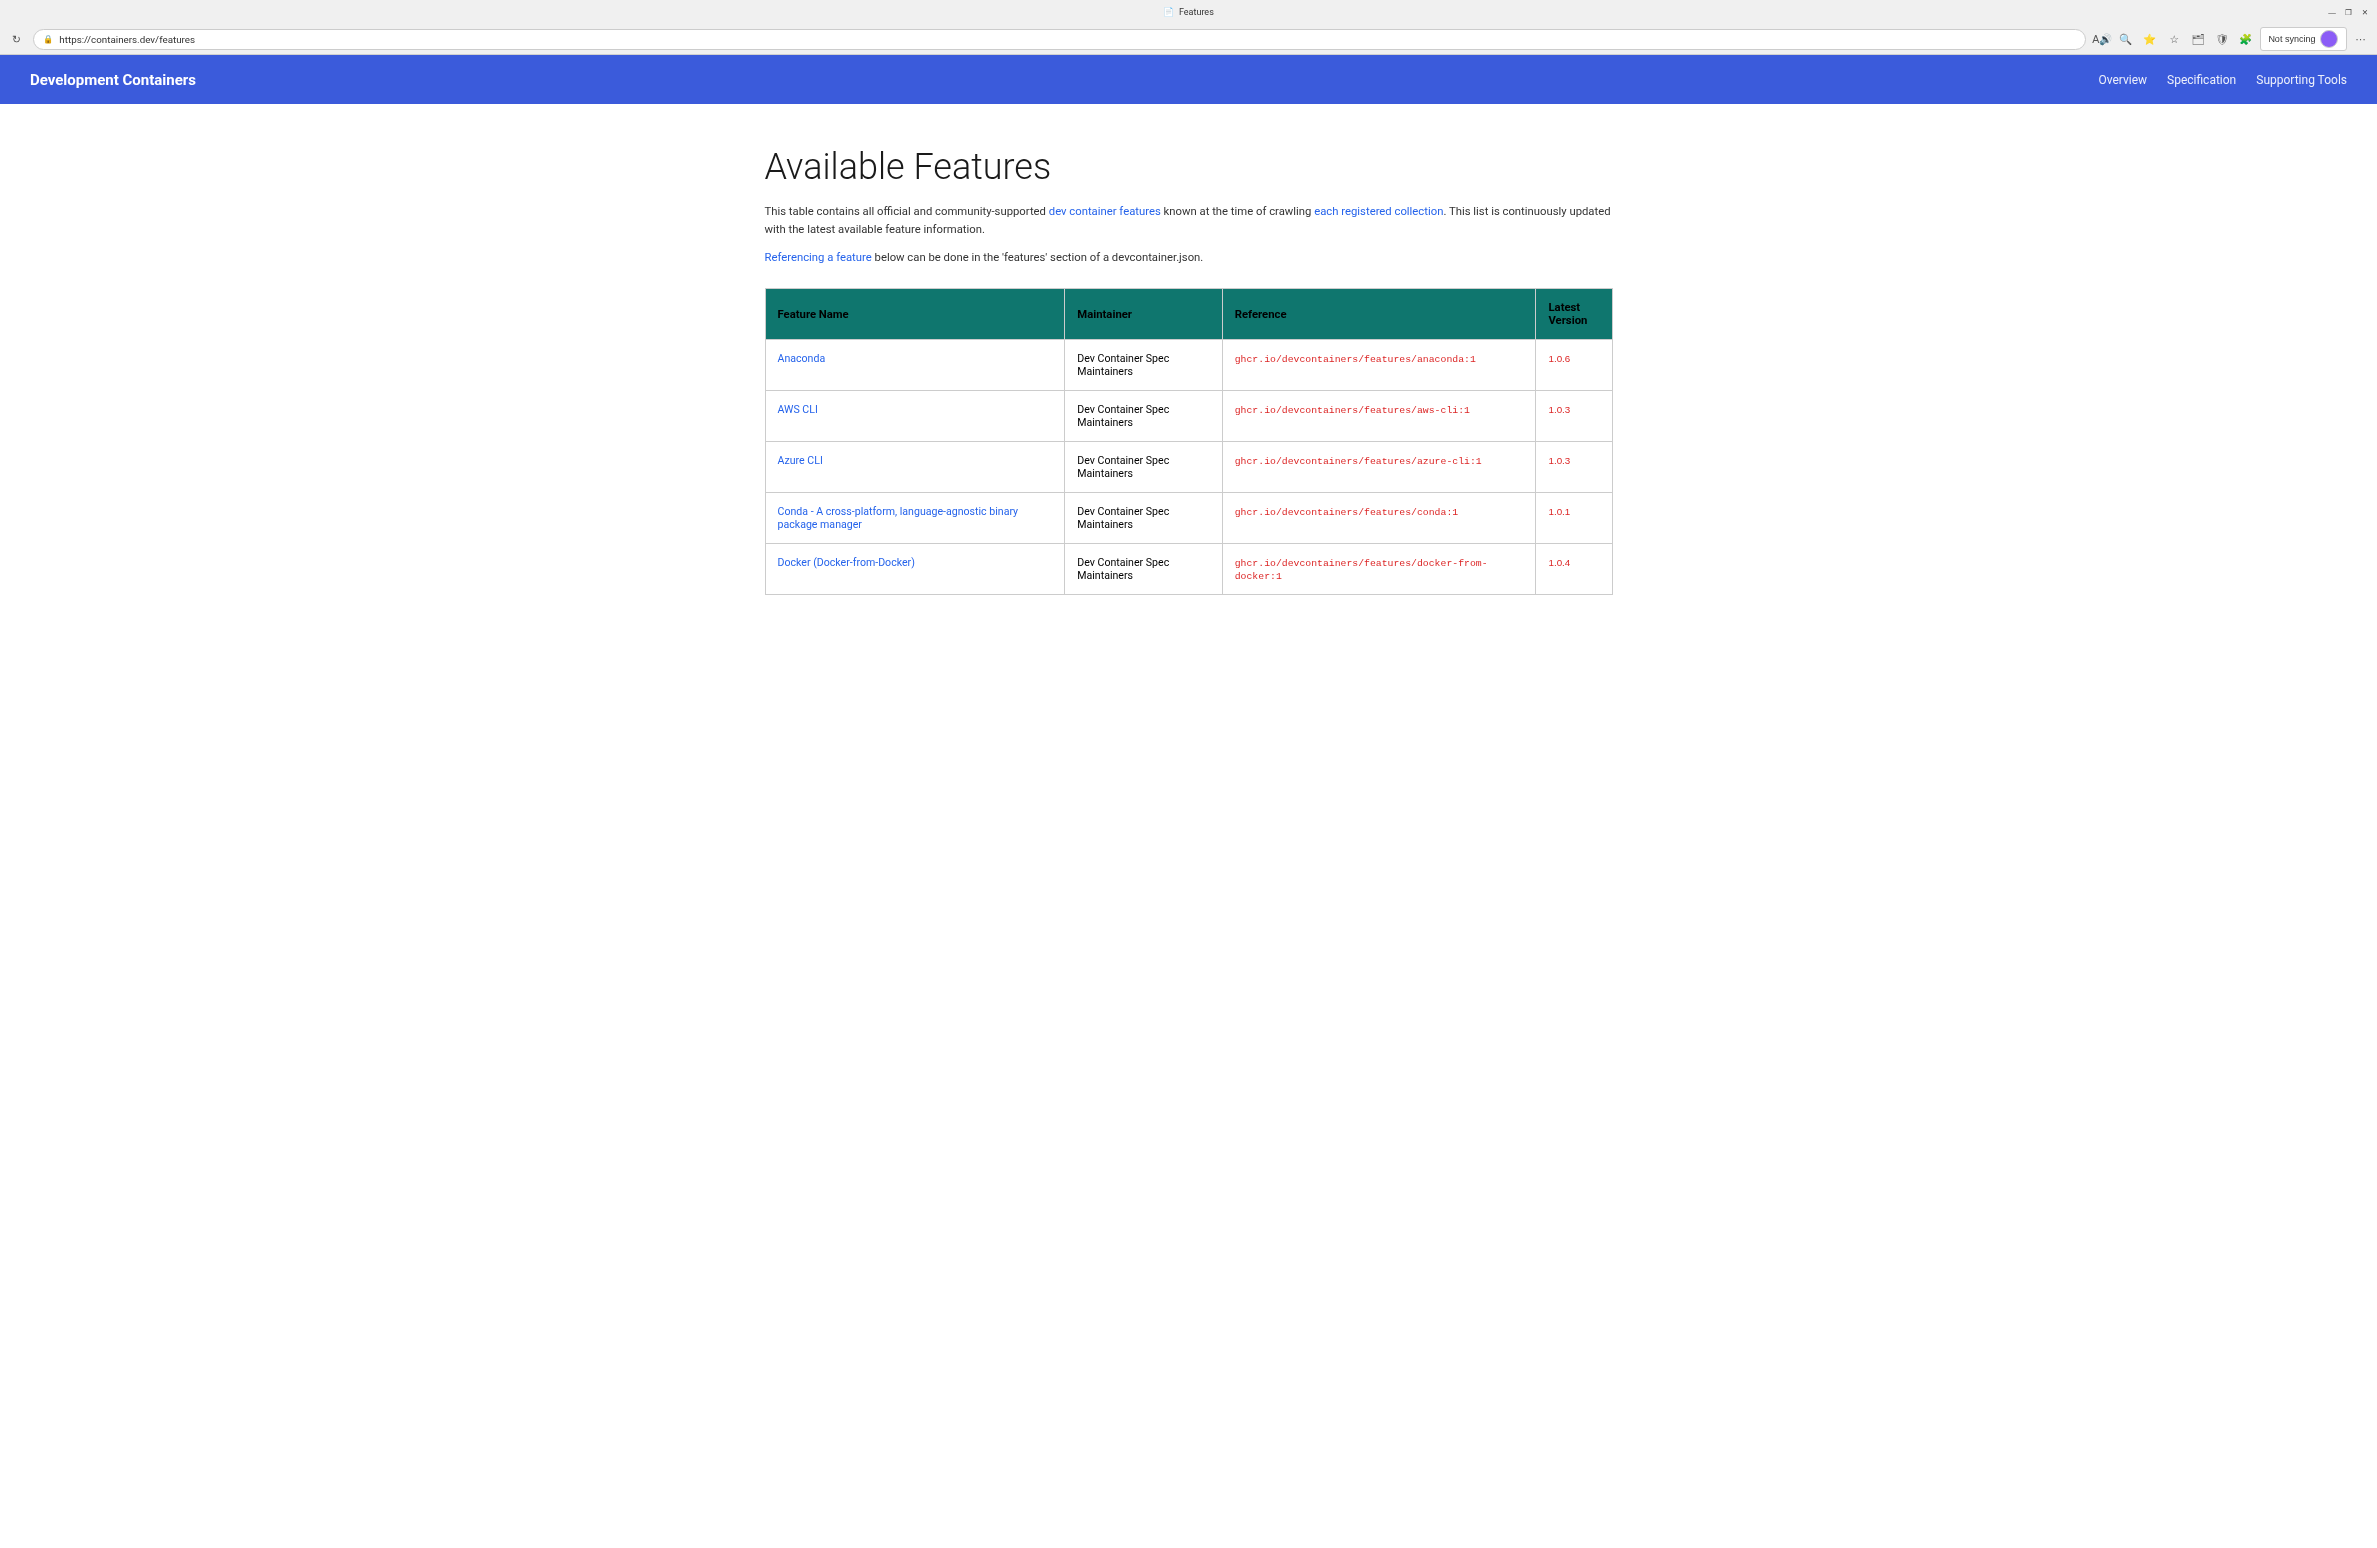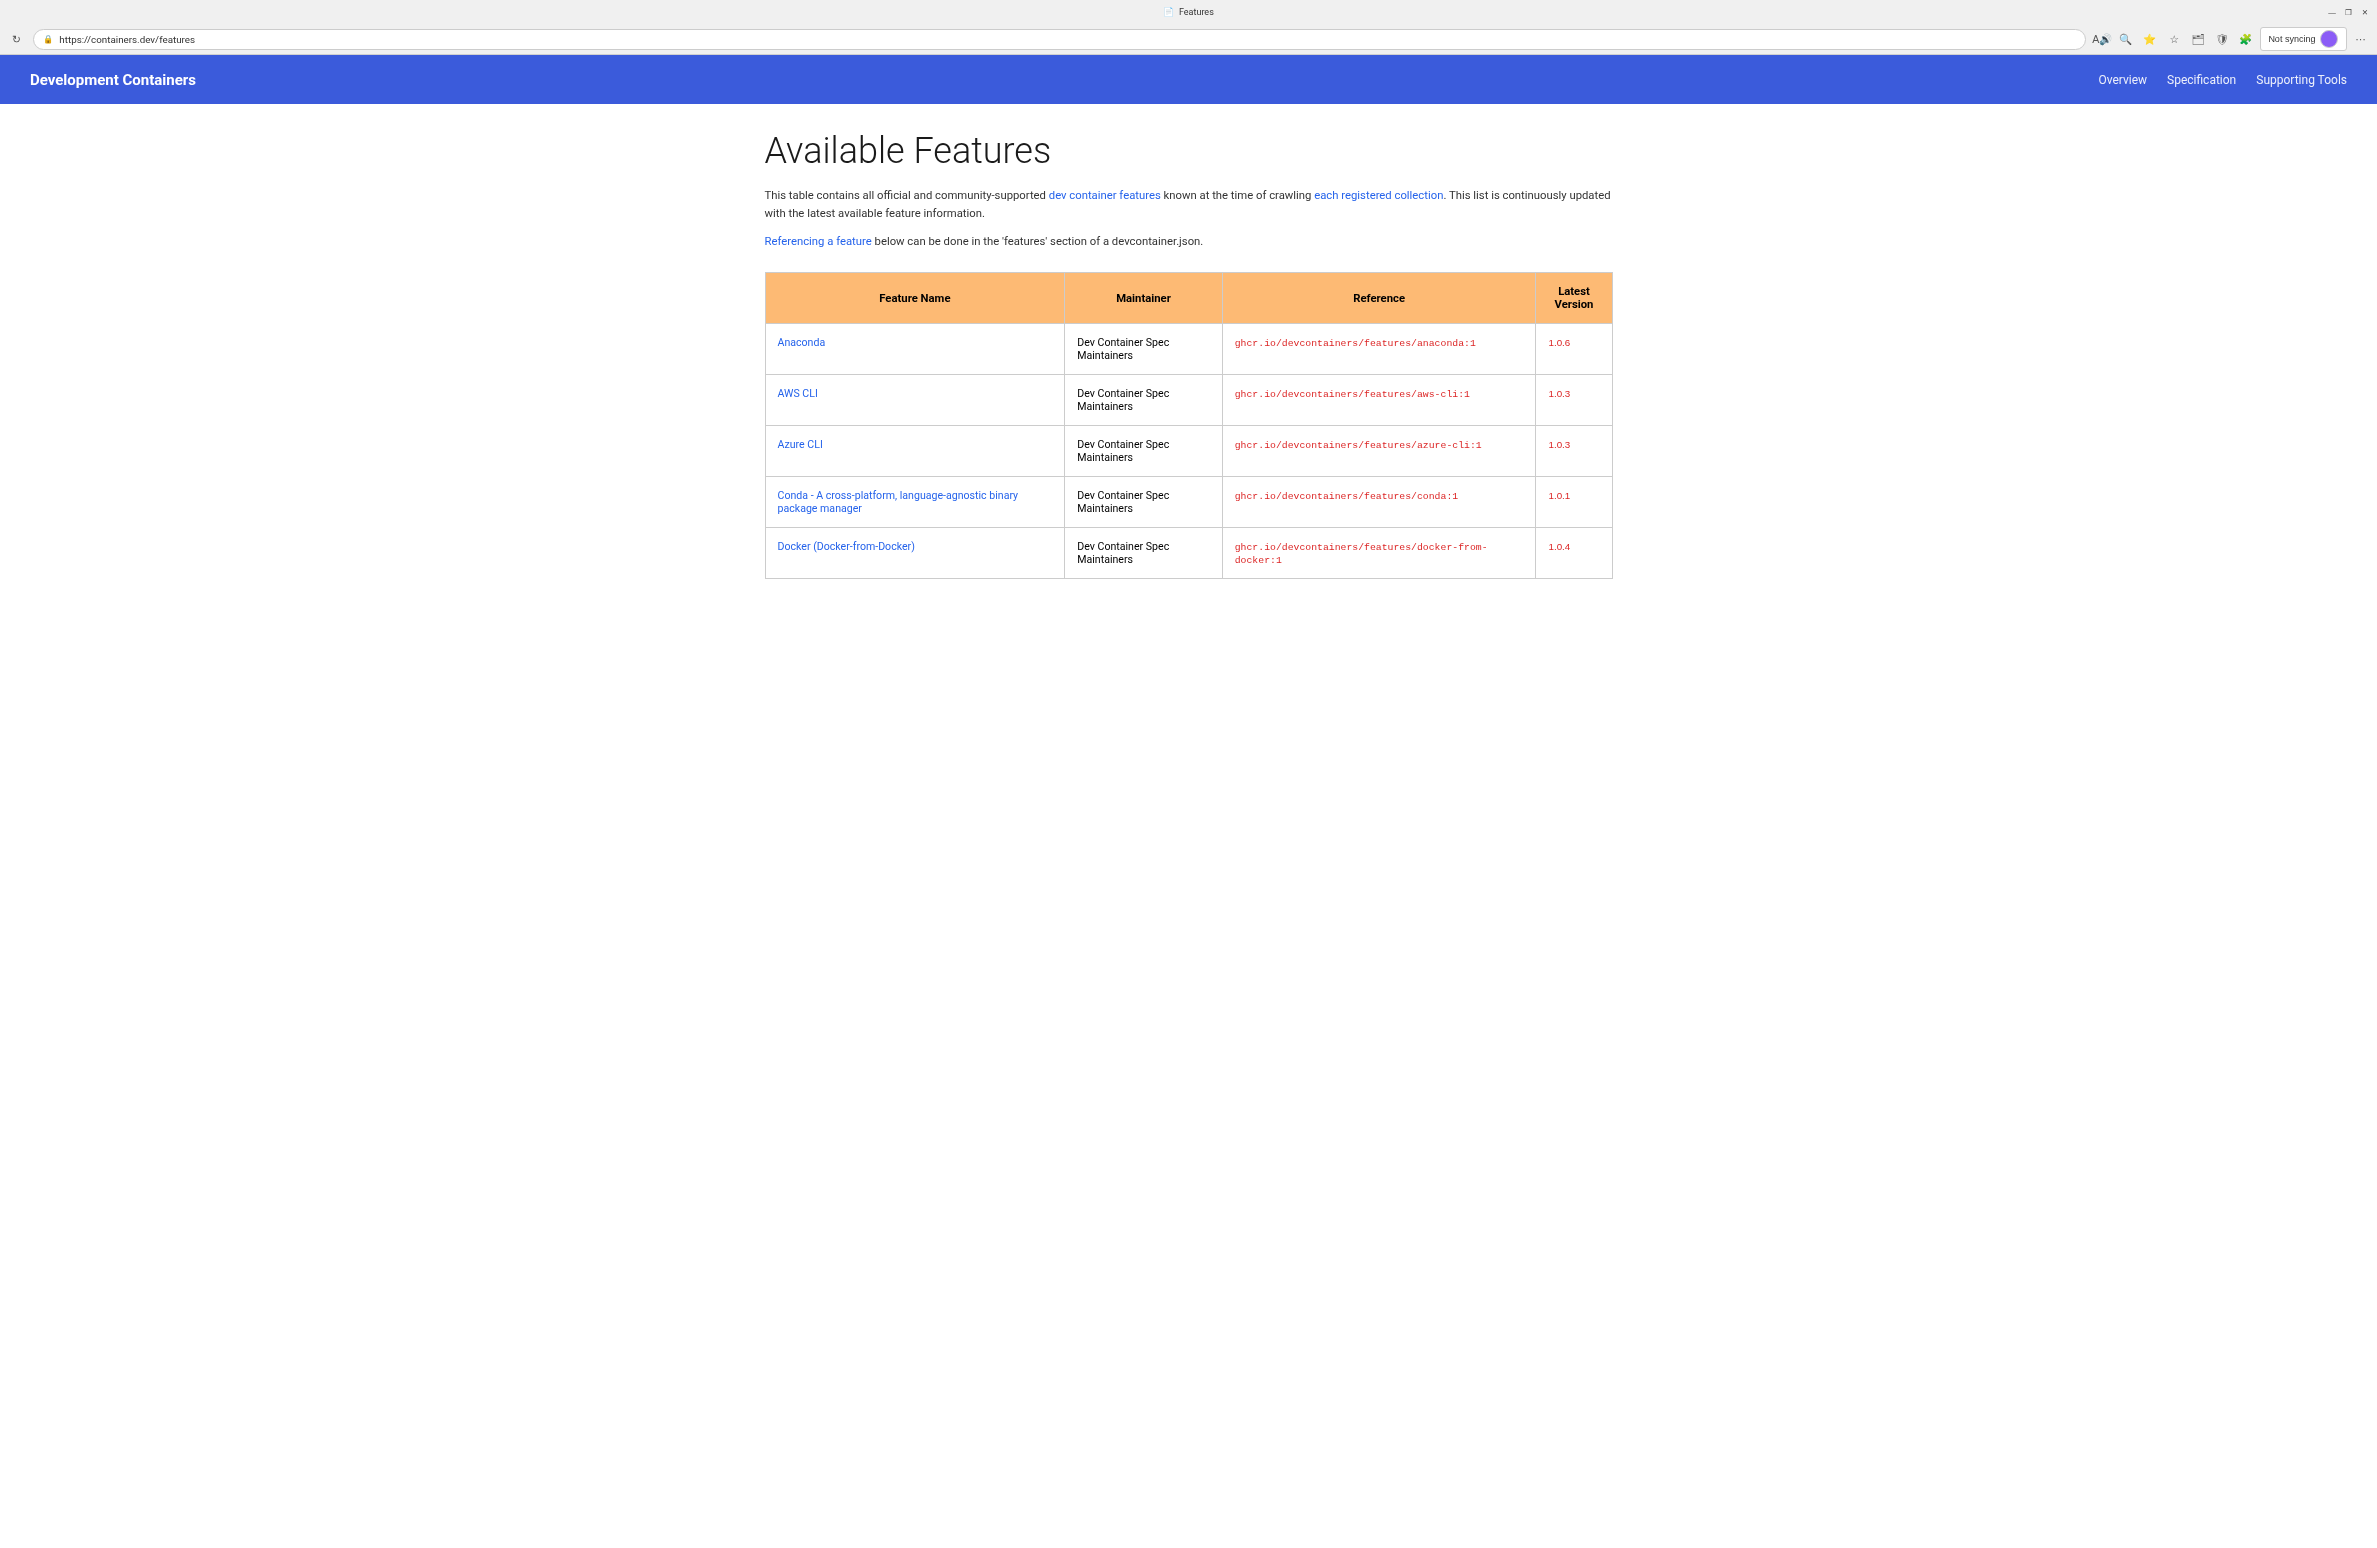--- a/index.html
+++ b/index.html
@@ -137,21 +137,21 @@
       color: #fff;
       text-decoration: none;
       font-size: 12px;
       opacity: 0.9;
     }
 
     
     .main-content {
       max-width: 908px;
       margin: 0 auto;
-      padding: 26px 30px 30px 30px;
+      padding: 42px 30px 30px 30px;
     }
     .page-title {
       font-size: 36px;
       font-weight: 300;
       color: #1a1a1a;
       margin-bottom: 15px;
     }
     .intro-text {
       font-size: 11.3px;
       color: #333;
@@ -173,26 +173,26 @@
       margin-bottom: 24px;
     }
 
     
     .features-table {
       width: 100%;
       border-collapse: collapse;
       border: 0.8px solid #ccc;
     }
     .features-table th {
-      text-align: center;
+      text-align: left;
       padding: 12px 12px;
       font-weight: 700;
       font-size: 11.3px;
       border: 0.8px solid #ccc;
-      background: #fdba74;
+      background: #0f766e;
     }
     .features-table td {
       padding: 12px 12px;
       border: 0.8px solid #ccc;
       font-size: 10.6px;
       vertical-align: top;
     }
     .feature-link {
       color: #2563eb;
       text-decoration: none;

